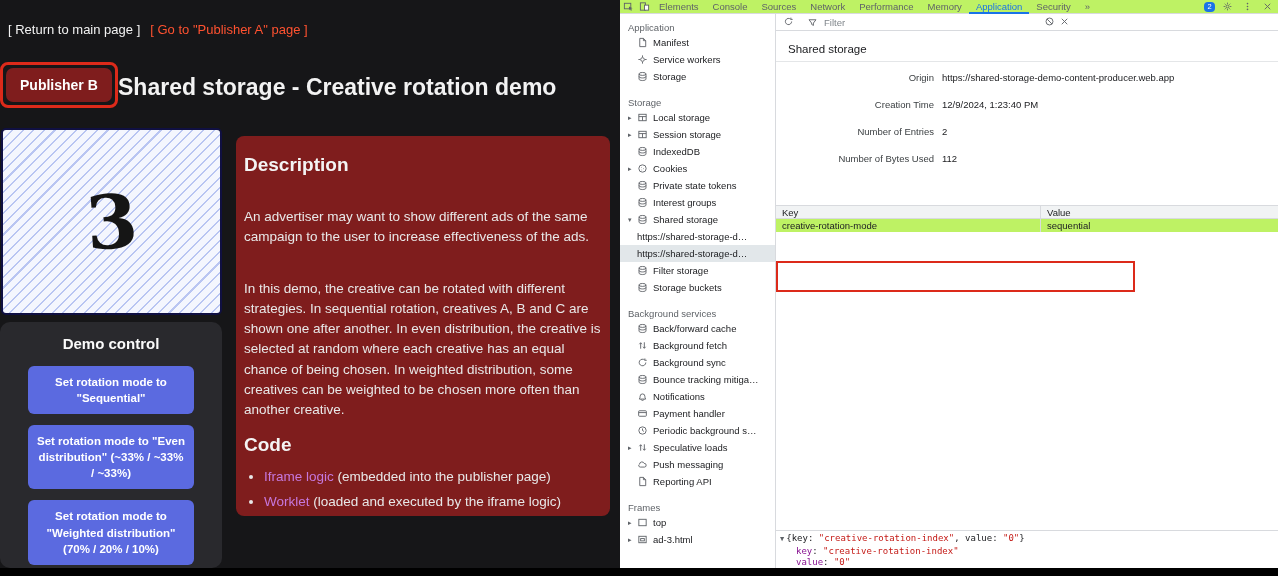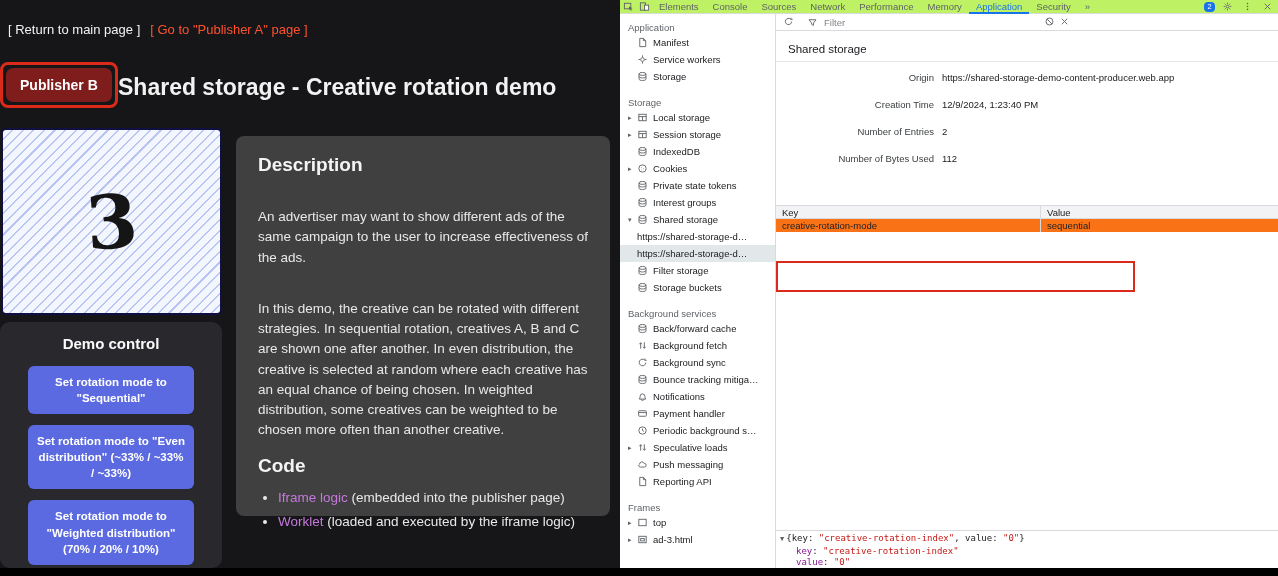--- a/index.html
+++ b/index.html
@@ -21,22 +21,22 @@
               border:2px solid #101042; border-radius:5px; display:flex; align-items:center; justify-content:center;
               background:repeating-linear-gradient(135deg,#f4f6fe 0 6px,#b9c5f2 6px 7.5px); }
   .creative-num { font-family:"DejaVu Serif",serif; font-size:74px; font-weight:600; color:#151515; transform:rotate(-4deg); }
   .democtl { position:absolute; left:0; top:322px; width:222px; height:246px; background:#29292d;
              border-radius:10px; padding-top:13px; display:flex; flex-direction:column; align-items:center; }
   .democtl-title { font-size:15px; font-weight:700; color:#fafafa; margin-bottom:14px; }
   .dc-buttons { display:flex; flex-direction:column; align-items:center; }
   .dc-btn { width:166px; background:#5b6ae0; color:#fff; border:none; border-radius:6px; font-weight:700;
             font-size:11.5px; line-height:1.4; padding:8px 8px; margin-bottom:11px; font-family:inherit;
             cursor:pointer; text-align:center; }
-  .desc { position:absolute; left:236px; top:136px; width:374px; height:380px; background:#404040;
-          border-radius:8px; padding:18px 22px; color:#e8e8e8; }
+  .desc { position:absolute; left:236px; top:136px; width:374px; height:380px; background:#7f1d1d;
+          border-radius:8px; padding:18px 8px; color:#e8e8e8; }
   .desc h2 { font-size:19px; color:#f4f4f4; margin-bottom:11px; font-weight:700; }
   .desc p { font-size:13.5px; line-height:1.5; margin-bottom:14px;margin-top:31px; }
   .desc ul { margin:8px 0 0 20px; }
   .desc li { font-size:13.5px; line-height:1.5; margin-bottom:4px; }
   .desc a { color:#c678dd; cursor:pointer; text-decoration:none; }
 
   
   .dt { position:absolute; left:620px; top:0; width:658px; height:568px; background:#fff; color:#202124; font-size:9.5px; }
   svg.ic { stroke:#5f6368; fill:none; stroke-width:1; width:11px; height:11px; flex:none; }
   .dt-tabbar { height:14px; display:flex; align-items:center; border-bottom:1px solid #d8dade; background:#bef264; color:#5f6368; }
@@ -64,21 +64,21 @@
   .dt-content { flex:1; position:relative; overflow:hidden; }
   .dt-heading { padding:12px 12px 6px; font-size:11.5px; border-bottom:1px solid #e4e6e8; color:#202124; }
   .meta { padding-top:10px; }
   .meta-row { display:flex; align-items:center; margin-bottom:17px; height:10px; }
   .meta-label { width:158px; flex:none; color:#3c4043; display:flex; justify-content:flex-end; align-items:center; gap:3px; white-space:nowrap; }
   .meta-label svg, .meta-value svg { width:9px; height:9px; }
   .meta-value { margin-left:8px; color:#202124; display:flex; align-items:center; gap:5px; white-space:nowrap; }
   .dt-table { margin-top:42px; border-top:1px solid #d8dade; }
   .t-row { display:grid; grid-template-columns:264px 1fr; height:13px; align-items:center; }
   .t-head { background:#f1f3f4; border-bottom:1px solid #d8dade; }
-  .t-row.even { background:#f97316; }
+  .t-row.even { background:#bef264; }
   .t-cell { padding:0 6px; overflow:hidden; white-space:nowrap; height:13px; display:flex; align-items:center; }
   .t-cell.val { border-left:1px solid #d8dade; }
   .red-box { position:absolute; left:0; top:230px; width:359px; height:31px; border:2px solid #dc2a1a; pointer-events:none; }
   .dt-preview { height:38px; border-top:1px solid #d8dade; font-family:"DejaVu Sans Mono",monospace; font-size:9px;
                 line-height:11.5px; padding:2px 4px; flex:none; overflow:hidden; }
   .pv-line { white-space:pre; }
   .pv-indent { padding-left:16px; }
   .pv-arrow { color:#5f6368; font-size:7px; margin-right:2px; }
   .tok-p { color:#202124; } .tok-s { color:#c41a16; } .tok-k { color:#881391; }
 

